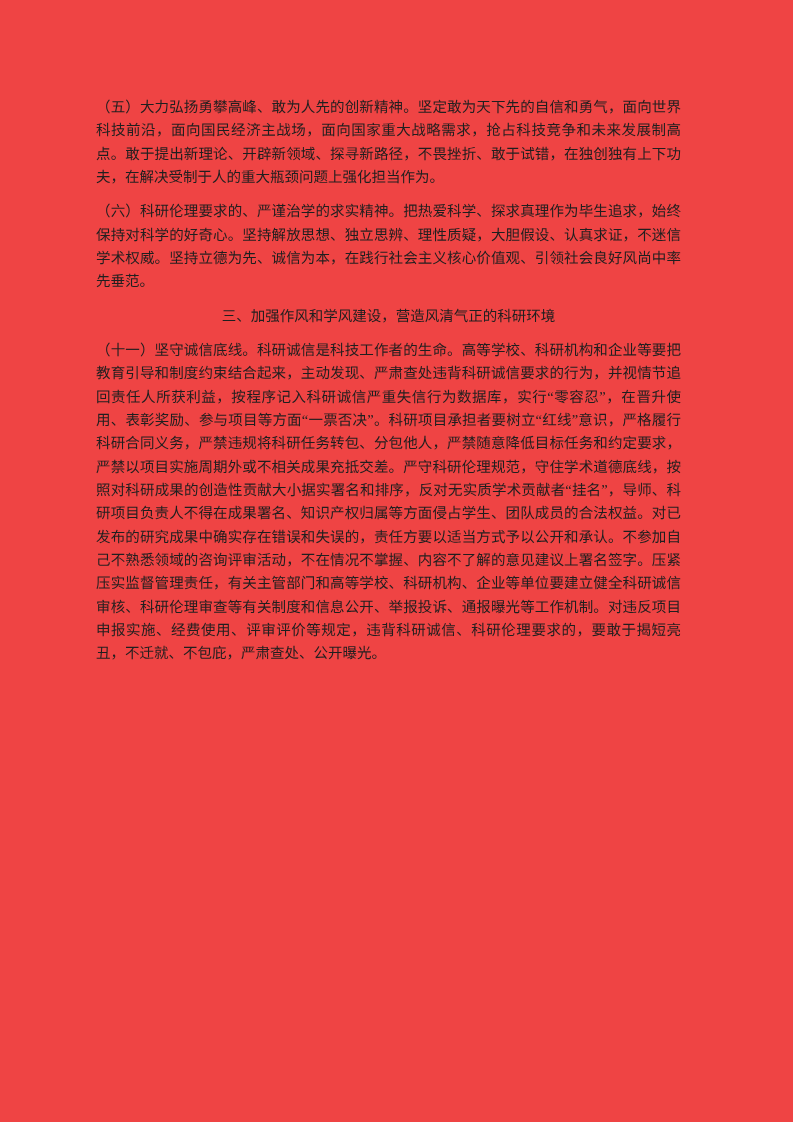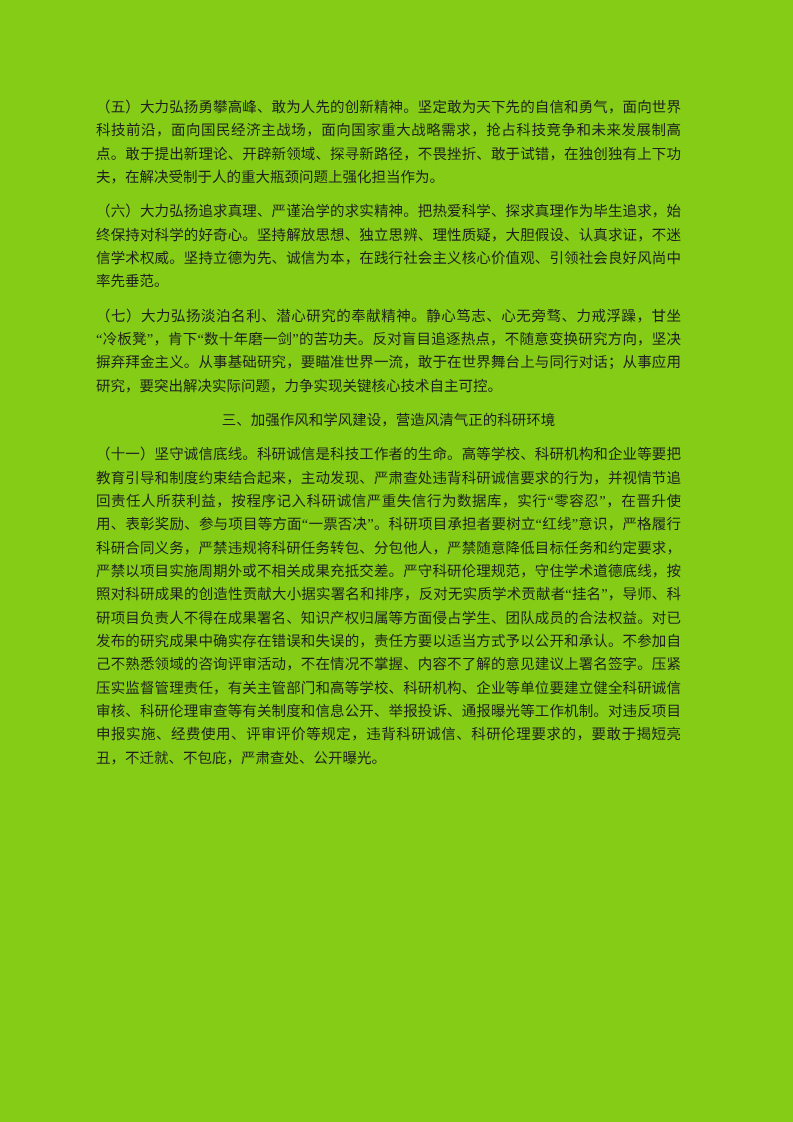--- a/index.html
+++ b/index.html
@@ -10,21 +10,21 @@
   body {
     width: 793px;
     height: 1122px;
     overflow: hidden;
   }
   .page {
     box-sizing: border-box;
     width: 793px;
     height: 1122px;
     padding: 96px 112px 0 96px;
-    background: #84cc16;
+    background: #ef4444;
   }
   .doc {
     width: 585px;
     color: #1f1f1f;
     font-family: "Liberation Serif", "DejaVu Serif", serif;
     font-size: 14.5px;
     line-height: 23.33px;
   }
   .doc p {
     margin: 0 0 11px 0;
@@ -38,18 +38,17 @@
     text-align: center;
     font-weight: normal;
   }
 </style>
 </head>
 <body style="color: rgb(31, 31, 31); background: rgb(255, 255, 255);">
 
 <div class="page">
   <main class="doc">
       <p class="para">（五）大力弘扬勇攀高峰、敢为人先的创新精神。坚定敢为天下先的自信和勇气，面向世界科技前沿，面向国民经济主战场，面向国家重大战略需求，抢占科技竞争和未来发展制高点。敢于提出新理论、开辟新领域、探寻新路径，不畏挫折、敢于试错，在独创独有上下功夫，在解决受制于人的重大瓶颈问题上强化担当作为。</p>
-      <p class="para">（六）大力弘扬追求真理、严谨治学的求实精神。把热爱科学、探求真理作为毕生追求，始终保持对科学的好奇心。坚持解放思想、独立思辨、理性质疑，大胆假设、认真求证，不迷信学术权威。坚持立德为先、诚信为本，在践行社会主义核心价值观、引领社会良好风尚中率先垂范。</p>
-      <p class="para">（七）大力弘扬淡泊名利、潜心研究的奉献精神。静心笃志、心无旁骛、力戒浮躁，甘坐“冷板凳”，肯下“数十年磨一剑”的苦功夫。反对盲目追逐热点，不随意变换研究方向，坚决摒弃拜金主义。从事基础研究，要瞄准世界一流，敢于在世界舞台上与同行对话；从事应用研究，要突出解决实际问题，力争实现关键核心技术自主可控。</p>
+      <p class="para">（六）科研伦理要求的、严谨治学的求实精神。把热爱科学、探求真理作为毕生追求，始终保持对科学的好奇心。坚持解放思想、独立思辨、理性质疑，大胆假设、认真求证，不迷信学术权威。坚持立德为先、诚信为本，在践行社会主义核心价值观、引领社会良好风尚中率先垂范。</p>
       <p class="heading">三、加强作风和学风建设，营造风清气正的科研环境</p>
       <p class="para">（十一）坚守诚信底线。科研诚信是科技工作者的生命。高等学校、科研机构和企业等要把教育引导和制度约束结合起来，主动发现、严肃查处违背科研诚信要求的行为，并视情节追回责任人所获利益，按程序记入科研诚信严重失信行为数据库，实行“零容忍”，在晋升使用、表彰奖励、参与项目等方面“一票否决”。科研项目承担者要树立“红线”意识，严格履行科研合同义务，严禁违规将科研任务转包、分包他人，严禁随意降低目标任务和约定要求，严禁以项目实施周期外或不相关成果充抵交差。严守科研伦理规范，守住学术道德底线，按照对科研成果的创造性贡献大小据实署名和排序，反对无实质学术贡献者“挂名”，导师、科研项目负责人不得在成果署名、知识产权归属等方面侵占学生、团队成员的合法权益。对已发布的研究成果中确实存在错误和失误的，责任方要以适当方式予以公开和承认。不参加自己不熟悉领域的咨询评审活动，不在情况不掌握、内容不了解的意见建议上署名签字。压紧压实监督管理责任，有关主管部门和高等学校、科研机构、企业等单位要建立健全科研诚信审核、科研伦理审查等有关制度和信息公开、举报投诉、通报曝光等工作机制。对违反项目申报实施、经费使用、评审评价等规定，违背科研诚信、科研伦理要求的，要敢于揭短亮丑，不迁就、不包庇，严肃查处、公开曝光。</p>
     </main>
 </div>
 
 </body></html>

